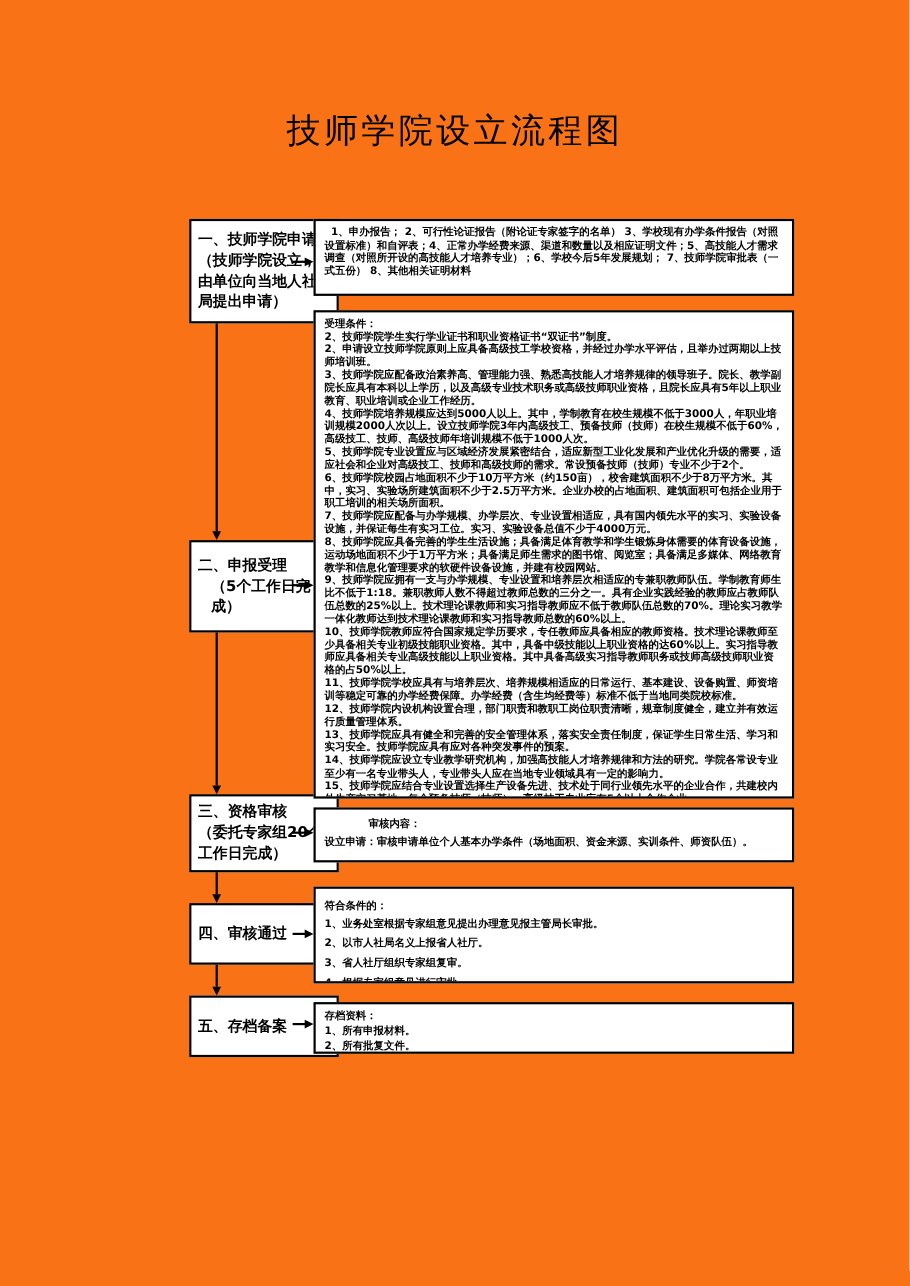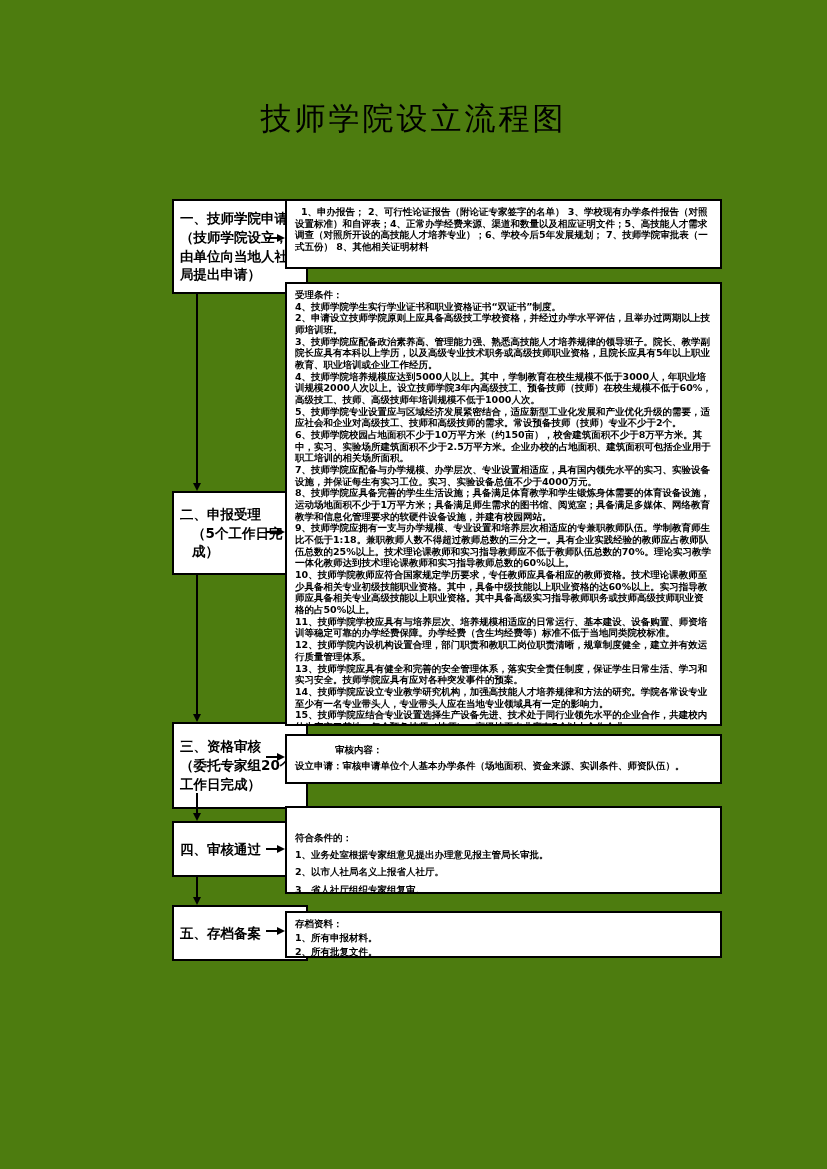--- a/index.html
+++ b/index.html
@@ -1,19 +1,19 @@
 <!DOCTYPE html>
 <html><head>
 <meta charset="utf-8">
 <style>
   html,body{margin:0;padding:0;background:#ffffff;}
   #page{
     position:relative;
     width:827px;height:1169px;
-    background:#4d7c0f;
+    background:#f97316;
     font-family:"DejaVu Sans","Liberation Sans",sans-serif;
     color:#000;
     overflow:hidden;
   }
   
   #doc-title{
     position:absolute;left:0;top:98px;width:827px;
     text-align:center;
     font-family:"DejaVu Serif","Liberation Serif",serif;
     font-size:31px;font-weight:500;letter-spacing:3px;
@@ -24,38 +24,38 @@
     border:2px solid #000;background:#fff;
     box-sizing:border-box;
     display:flex;flex-direction:column;justify-content:center;
     padding:4px 6px;
     font-size:13.5px;font-weight:700;line-height:1.4;
     overflow:hidden;
     margin-left:42px;
   }
   #s1{top:199px;height:95px;}
   #s2{top:491px;height:84px;}
-  #s3{top:722px;height:87px;}
+  #s3{top:722px;height:71px;}
   #s4{top:821px;height:56px;}
   #s5{top:905px;height:56px;}
   .step-sub{font-weight:700;}
   #s2 .step-sub{padding-left:12px;}
   
   .detail{
     position:absolute;left:285px;width:437px;
     border:2px solid #000;background:#fff;
     box-sizing:border-box;
     padding:5px 8px;
     font-size:9.5px;font-weight:700;line-height:1.23;
     overflow:hidden;
   }
   #d1{top:199px;height:70px;}
   #d2{top:282px;height:444px;}
   #d3{top:734px;height:50px;padding-top:8px;}
-  #d4{top:806px;height:88px;padding-top:24px;}
+  #d4{top:806px;height:88px;padding-top:10px;}
   #d5{top:911px;height:47px;}
   .dheading{font-weight:700;}
   #d3 .dheading{margin-bottom:4px;margin-left:40px;}
   #d4 .dheading{margin-bottom:5px;}
   #d5 .dheading{margin-bottom:2px;}
   #d4 .dline{margin-bottom:6px;}
   #d5 .dline{margin-bottom:3px;}
   #d1 .dline{text-indent:6px;}
   
   .vline{position:absolute;left:196px;width:2px;background:#000;}
@@ -109,21 +109,21 @@
 
   <div class="detail" id="d1">
     <div>
         <div class="dline">1、申办报告； 2、可行性论证报告（附论证专家签字的名单） 3、学校现有办学条件报告（对照设置标准）和自评表；4、正常办学经费来源、渠道和数量以及相应证明文件；5、高技能人才需求调查（对照所开设的高技能人才培养专业）；6、学校今后5年发展规划； 7、技师学院审批表（一式五份） 8、其他相关证明材料</div>
       </div>
   </div>
 
   <div class="detail" id="d2">
     <div class="dheading">受理条件：</div>
     <div>
-        <div class="dline">4、技师学院学生实行学业证书和职业资格证书“双证书”制度。</div>
+        <div class="dline">2、技师学院学生实行学业证书和职业资格证书“双证书”制度。</div>
         <div class="dline">2、申请设立技师学院原则上应具备高级技工学校资格，并经过办学水平评估，且举办过两期以上技师培训班。</div>
         <div class="dline">3、技师学院应配备政治素养高、管理能力强、熟悉高技能人才培养规律的领导班子。院长、教学副院长应具有本科以上学历，以及高级专业技术职务或高级技师职业资格，且院长应具有5年以上职业教育、职业培训或企业工作经历。</div>
         <div class="dline">4、技师学院培养规模应达到5000人以上。其中，学制教育在校生规模不低于3000人，年职业培训规模2000人次以上。设立技师学院3年内高级技工、预备技师（技师）在校生规模不低于60%，高级技工、技师、高级技师年培训规模不低于1000人次。</div>
         <div class="dline">5、技师学院专业设置应与区域经济发展紧密结合，适应新型工业化发展和产业优化升级的需要，适应社会和企业对高级技工、技师和高级技师的需求。常设预备技师（技师）专业不少于2个。</div>
         <div class="dline">6、技师学院校园占地面积不少于10万平方米（约150亩），校舍建筑面积不少于8万平方米。其中，实习、实验场所建筑面积不少于2.5万平方米。企业办校的占地面积、建筑面积可包括企业用于职工培训的相关场所面积。</div>
         <div class="dline">7、技师学院应配备与办学规模、办学层次、专业设置相适应，具有国内领先水平的实习、实验设备设施，并保证每生有实习工位。实习、实验设备总值不少于4000万元。</div>
         <div class="dline">8、技师学院应具备完善的学生生活设施；具备满足体育教学和学生锻炼身体需要的体育设备设施，运动场地面积不少于1万平方米；具备满足师生需求的图书馆、阅览室；具备满足多媒体、网络教育教学和信息化管理要求的软硬件设备设施，并建有校园网站。</div>
         <div class="dline">9、技师学院应拥有一支与办学规模、专业设置和培养层次相适应的专兼职教师队伍。学制教育师生比不低于1:18。兼职教师人数不得超过教师总数的三分之一。具有企业实践经验的教师应占教师队伍总数的25%以上。技术理论课教师和实习指导教师应不低于教师队伍总数的70%。理论实习教学一体化教师达到技术理论课教师和实习指导教师总数的60%以上。</div>
         <div class="dline">10、技师学院教师应符合国家规定学历要求，专任教师应具备相应的教师资格。技术理论课教师至少具备相关专业初级技能职业资格。其中，具备中级技能以上职业资格的达60%以上。实习指导教师应具备相关专业高级技能以上职业资格。其中具备高级实习指导教师职务或技师高级技师职业资格的占50%以上。</div>
         <div class="dline">11、技师学院学校应具有与培养层次、培养规模相适应的日常运行、基本建设、设备购置、师资培训等稳定可靠的办学经费保障。办学经费（含生均经费等）标准不低于当地同类院校标准。</div>

